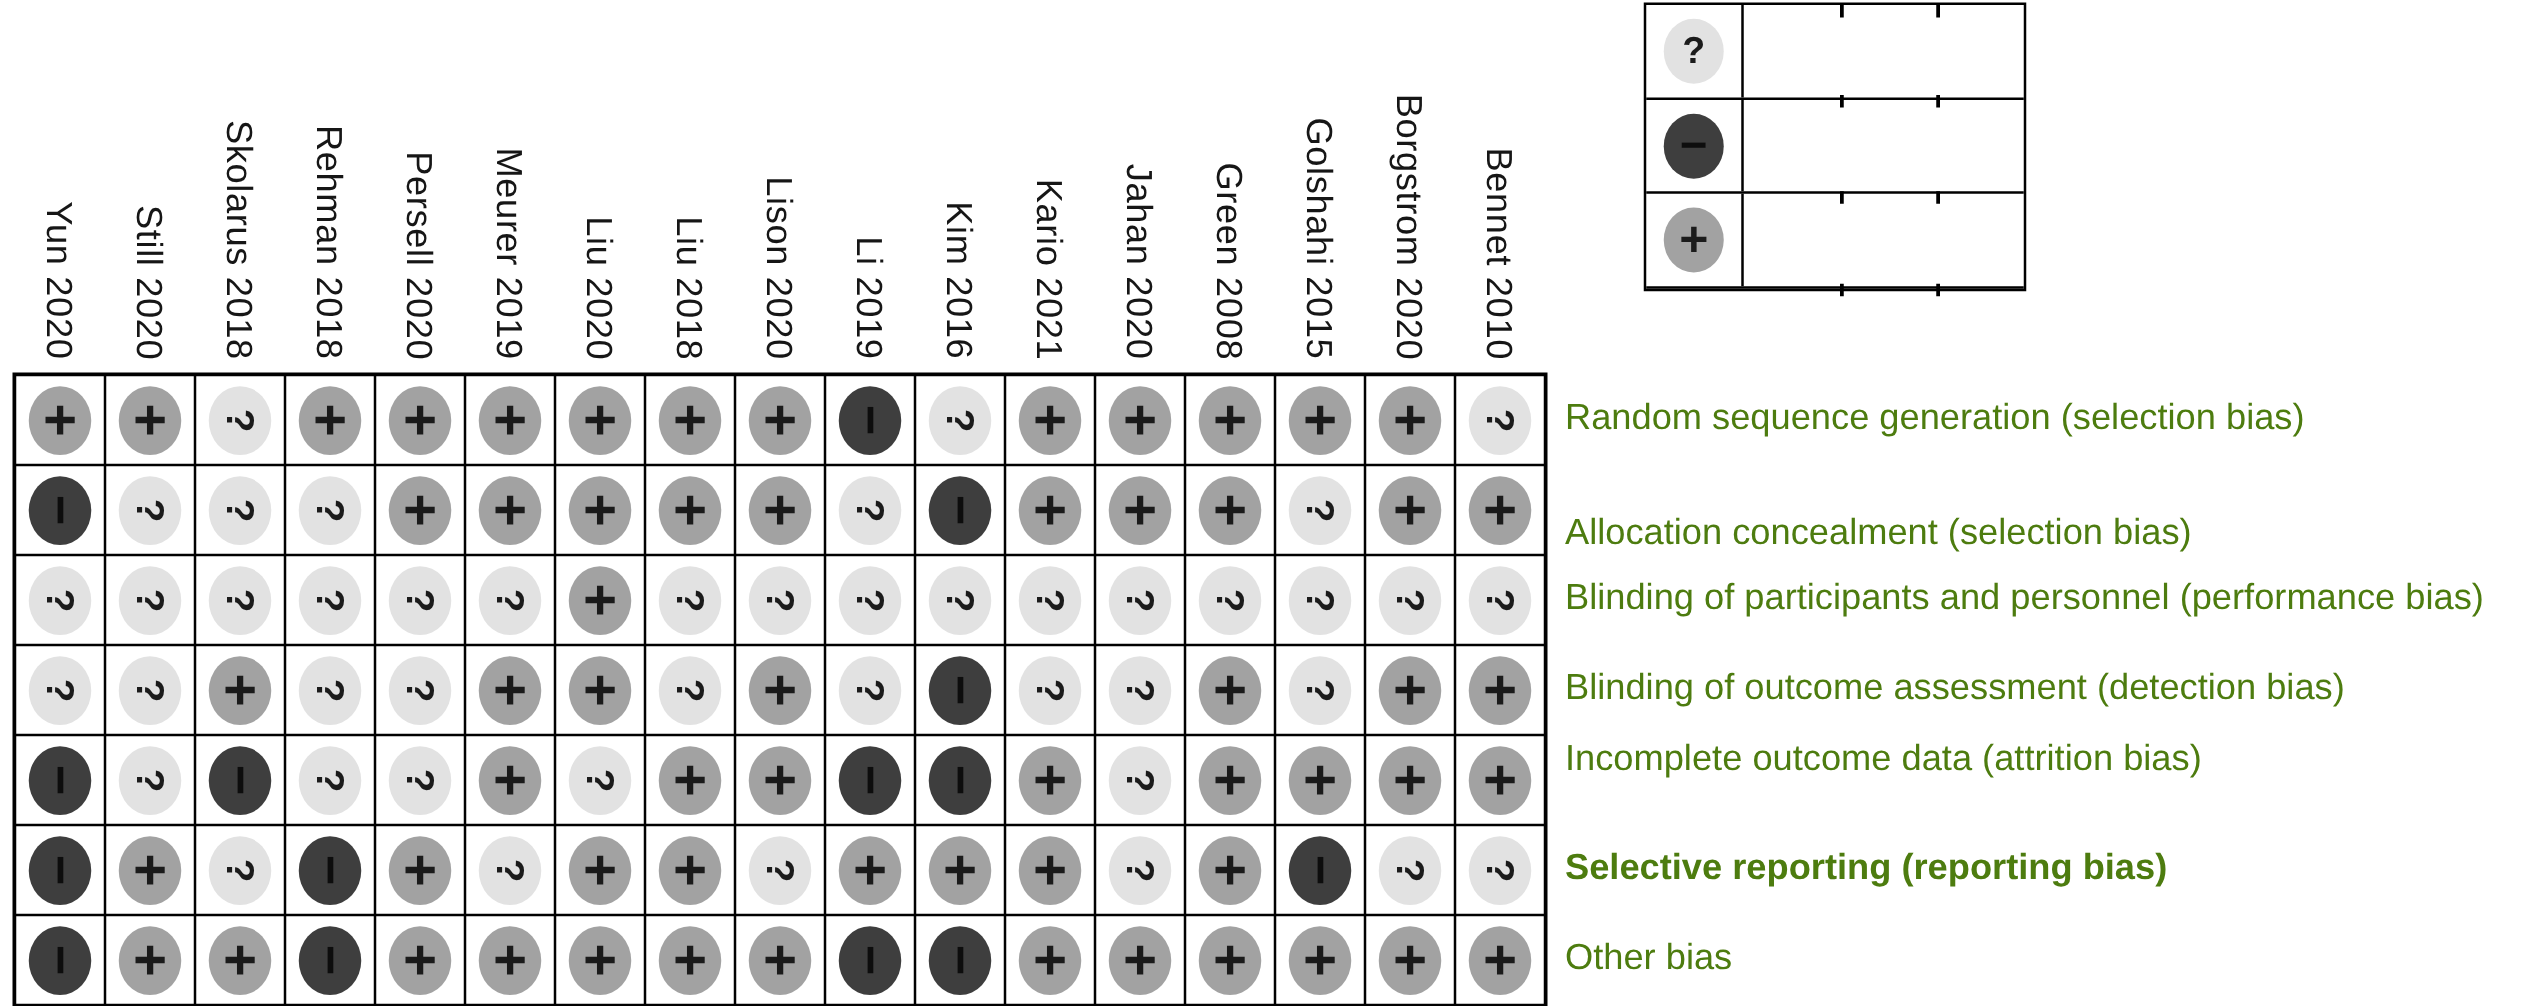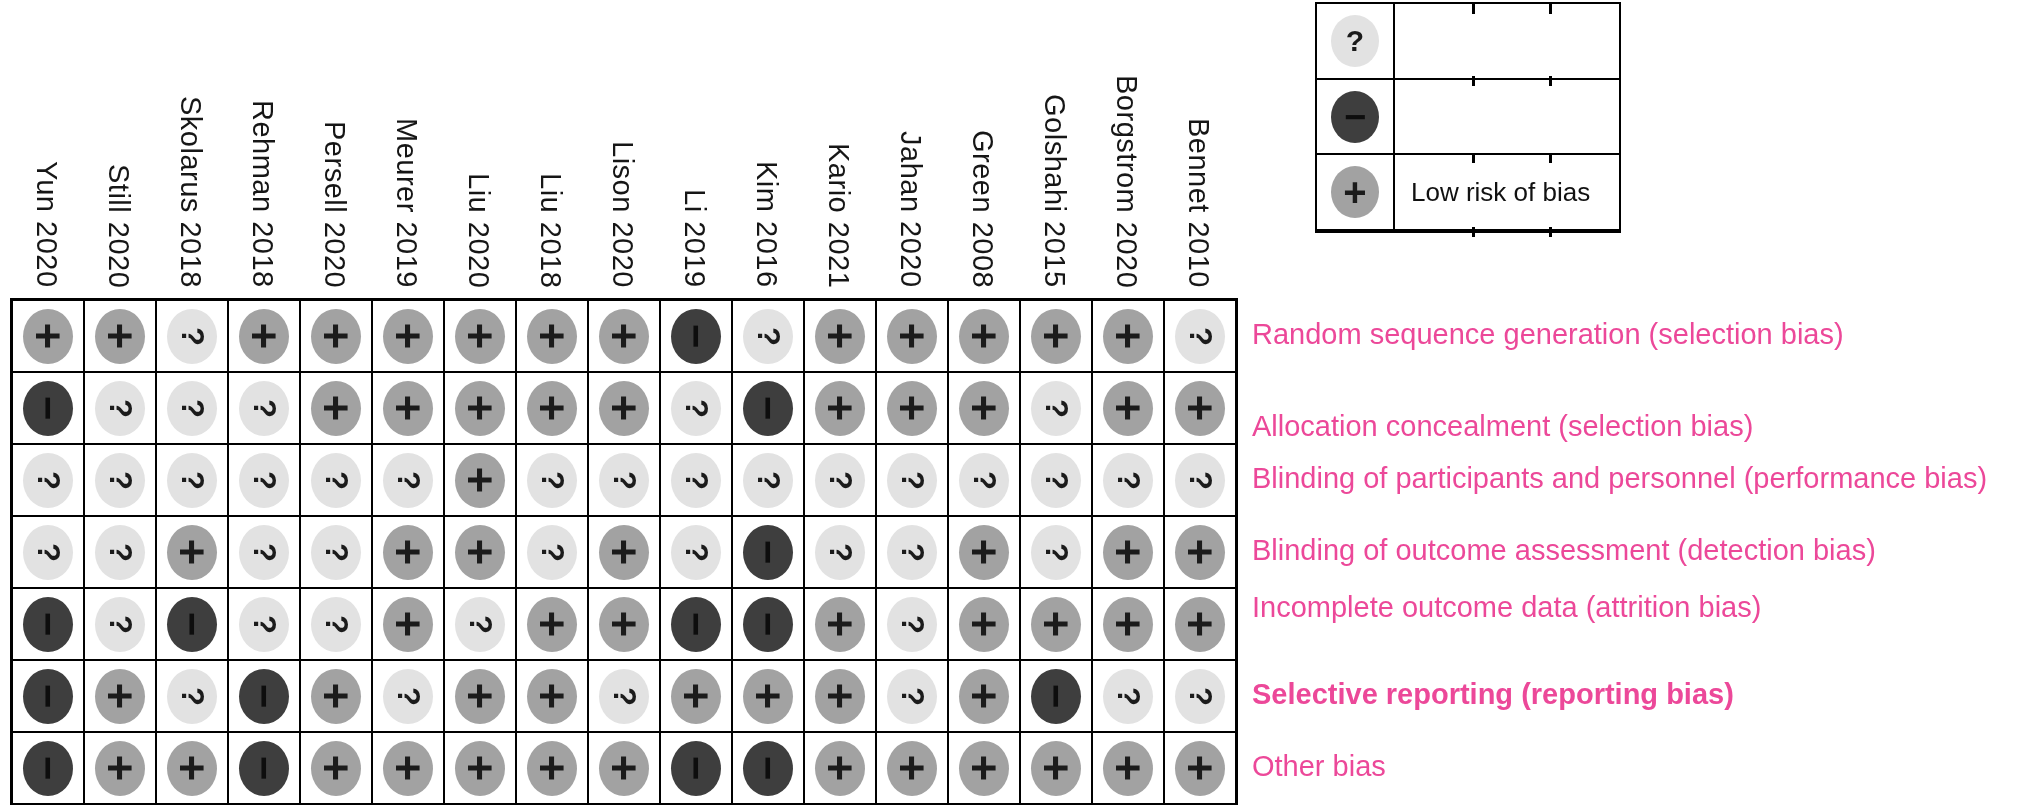--- a/index.html
+++ b/index.html
@@ -33,21 +33,21 @@
   
   .col-header{position:absolute;top:0;height:288px;width:72px;}
   .col-label{
     position:absolute;bottom:0;left:50%;transform:translateX(-50%);
     writing-mode:vertical-rl;text-orientation:sideways;
     font-size:29px;color:#161616;white-space:nowrap;letter-spacing:.5px;
   }
   
   .row-label{
     position:absolute;left:1252px;height:72px;display:flex;align-items:center;
-    font-size:29px;color:#ec4899;white-space:nowrap;
+    font-size:29px;color:#4d7c0f;white-space:nowrap;
   }
   
   #legend{
     position:absolute;left:1315px;top:2px;width:306px;height:231px;
     border:2.5px solid #000;box-sizing:border-box;background:#fff;
     display:flex;flex-direction:column;
   }
   .legend-row{flex:1;display:flex;align-items:stretch;border-bottom:2.5px solid #000;}
   .legend-row:last-child{border-bottom:none;}
   .legend-icon-cell{
@@ -738,21 +738,20 @@
             <span class="sym sym-high">−</span>
           </div>
         </div>
       </div>
       <div class="legend-row">
         <div class="legend-icon-cell">
           <div class="circle risk-low">
             <span class="sym sym-low">+</span>
           </div>
         </div>
-        <div class="legend-label">Low risk of bias</div>
       </div>
       <div class="tick" style="left: 155px; top: 0px;"></div>
       <div class="tick" style="left: 232px; top: 0px;"></div>
       <div class="tick" style="left: 155px; top: 72px;"></div>
       <div class="tick" style="left: 232px; top: 72px;"></div>
       <div class="tick" style="left: 155px; top: 149px;"></div>
       <div class="tick" style="left: 232px; top: 149px;"></div>
       <div class="tick" style="left: 155px; top: 223px;"></div>
       <div class="tick" style="left: 232px; top: 223px;"></div>
     </div>

